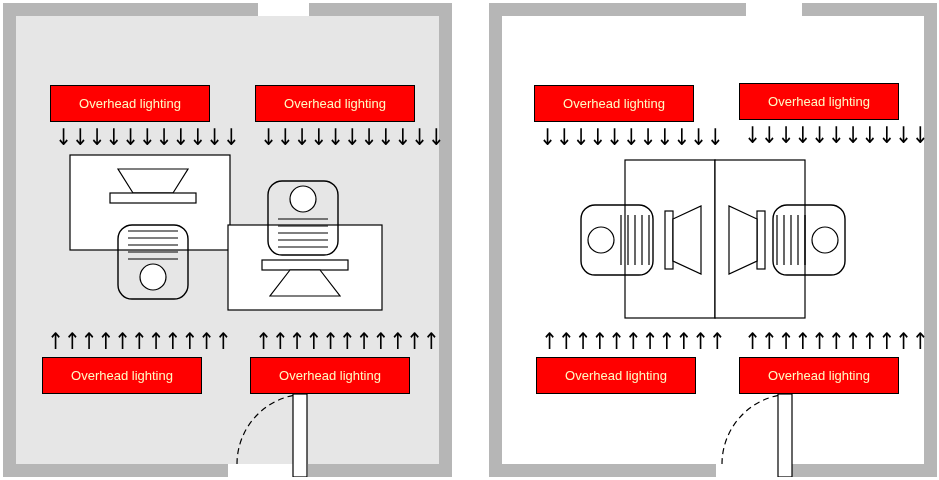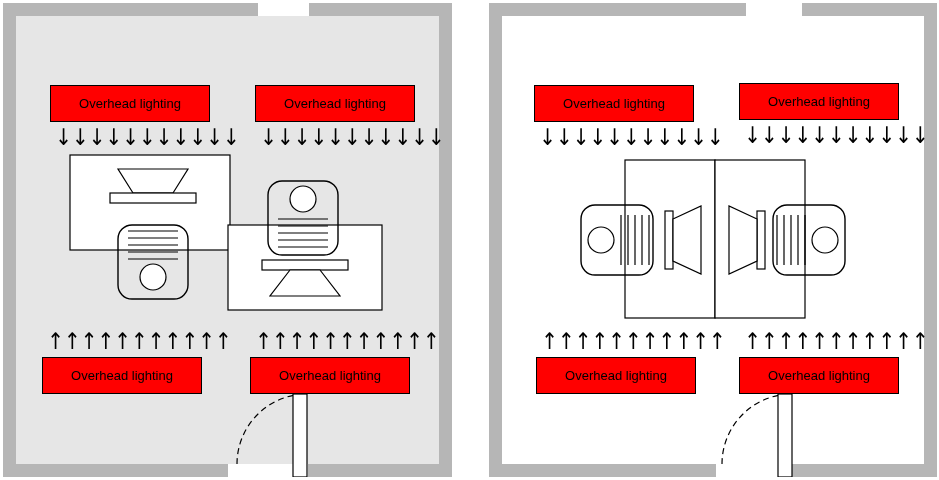--- a/index.html
+++ b/index.html
@@ -15,21 +15,21 @@
 
   .wall-gap { position:absolute; height:13px; background:#fff; }
   .wall-gap.top { top:0; }
   .wall-gap.bottom { top:461px; }
 
   .light-unit { position:absolute; width:160px; display:flex; flex-direction:column; }
   .light-box {
     height:37px; background:var(--light-fill,#f00);
     border:1px solid var(--line,#000);
     display:flex; align-items:center; justify-content:center;
-    font-size:13px; color:#000000; white-space:nowrap;
+    font-size:13px; color:#fef9c3; white-space:nowrap;
   }
   .arrow-row {
     height:31px; display:flex; justify-content:space-between;
     padding:0 5px; font-size:20px; line-height:30px; color:var(--line,#000);
     font-family:"DejaVu Sans", sans-serif;
   }
   .arrow-row span { display:inline-block; transform:scaleY(1.15); }
 
   svg.overlay { position:absolute; inset:0; pointer-events:none; }
   .desk        { fill:var(--furniture-fill,#fff); stroke:var(--line,#000); stroke-width:1.2; }

